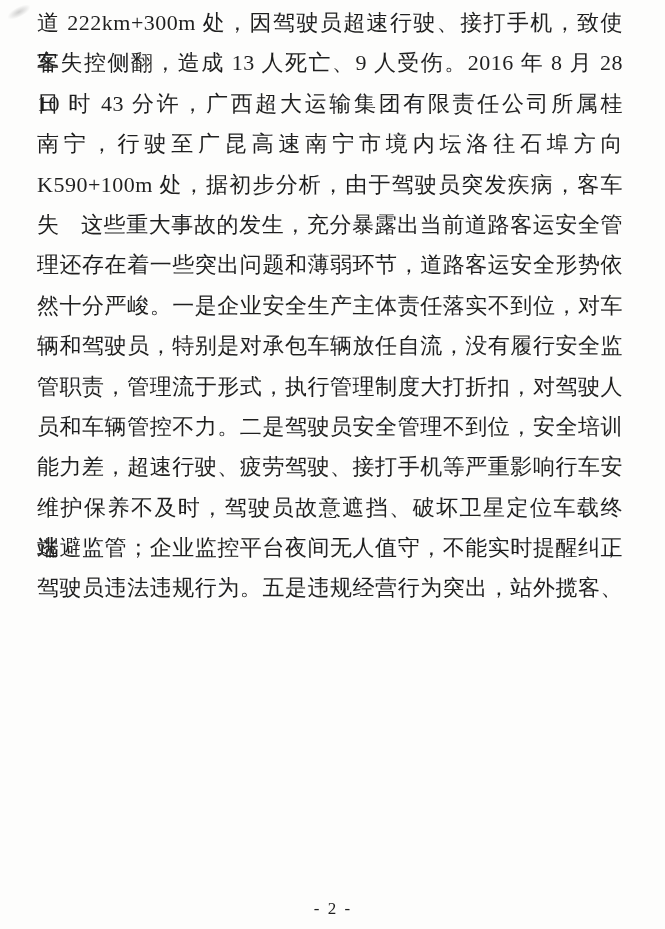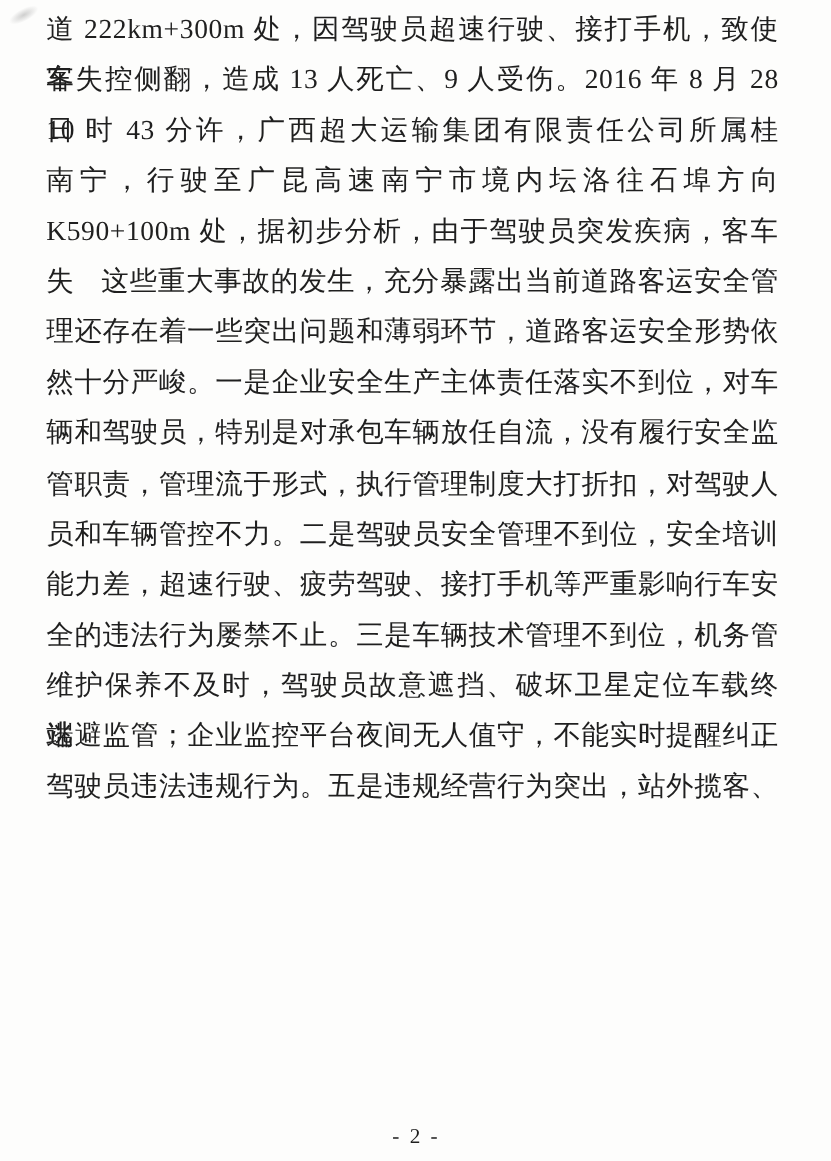--- a/index.html
+++ b/index.html
@@ -74,20 +74,19 @@
     <div class="line">10 时 43 分许，广西超大运输集团有限责任公司所属桂</div>
     <div class="line">南宁，行驶至广昆高速南宁市境内坛洛往石埠方向</div>
     <div class="line">K590+100m 处，据初步分析，由于驾驶员突发疾病，客车失</div>
     <div class="line ps">这些重大事故的发生，充分暴露出当前道路客运安全管</div>
     <div class="line">理还存在着一些突出问题和薄弱环节，道路客运安全形势依</div>
     <div class="line">然十分严峻。一是企业安全生产主体责任落实不到位，对车</div>
     <div class="line">辆和驾驶员，特别是对承包车辆放任自流，没有履行安全监</div>
     <div class="line">管职责，管理流于形式，执行管理制度大打折扣，对驾驶人</div>
     <div class="line">员和车辆管控不力。二是驾驶员安全管理不到位，安全培训</div>
     <div class="line">能力差，超速行驶、疲劳驾驶、接打手机等严重影响行车安</div>
-    <div class="line">全的违法行为屡禁不止。三是车辆技术管理不到位，机务管</div>
     <div class="line">维护保养不及时，驾驶员故意遮挡、破坏卫星定位车载终端，</div>
     <div class="line">逃避监管；企业监控平台夜间无人值守，不能实时提醒纠正</div>
     <div class="line">驾驶员违法违规行为。五是违规经营行为突出，站外揽客、</div>
   </div>
 
   <div class="footer">- 2 -</div>
 </div>
 
 </body></html>

